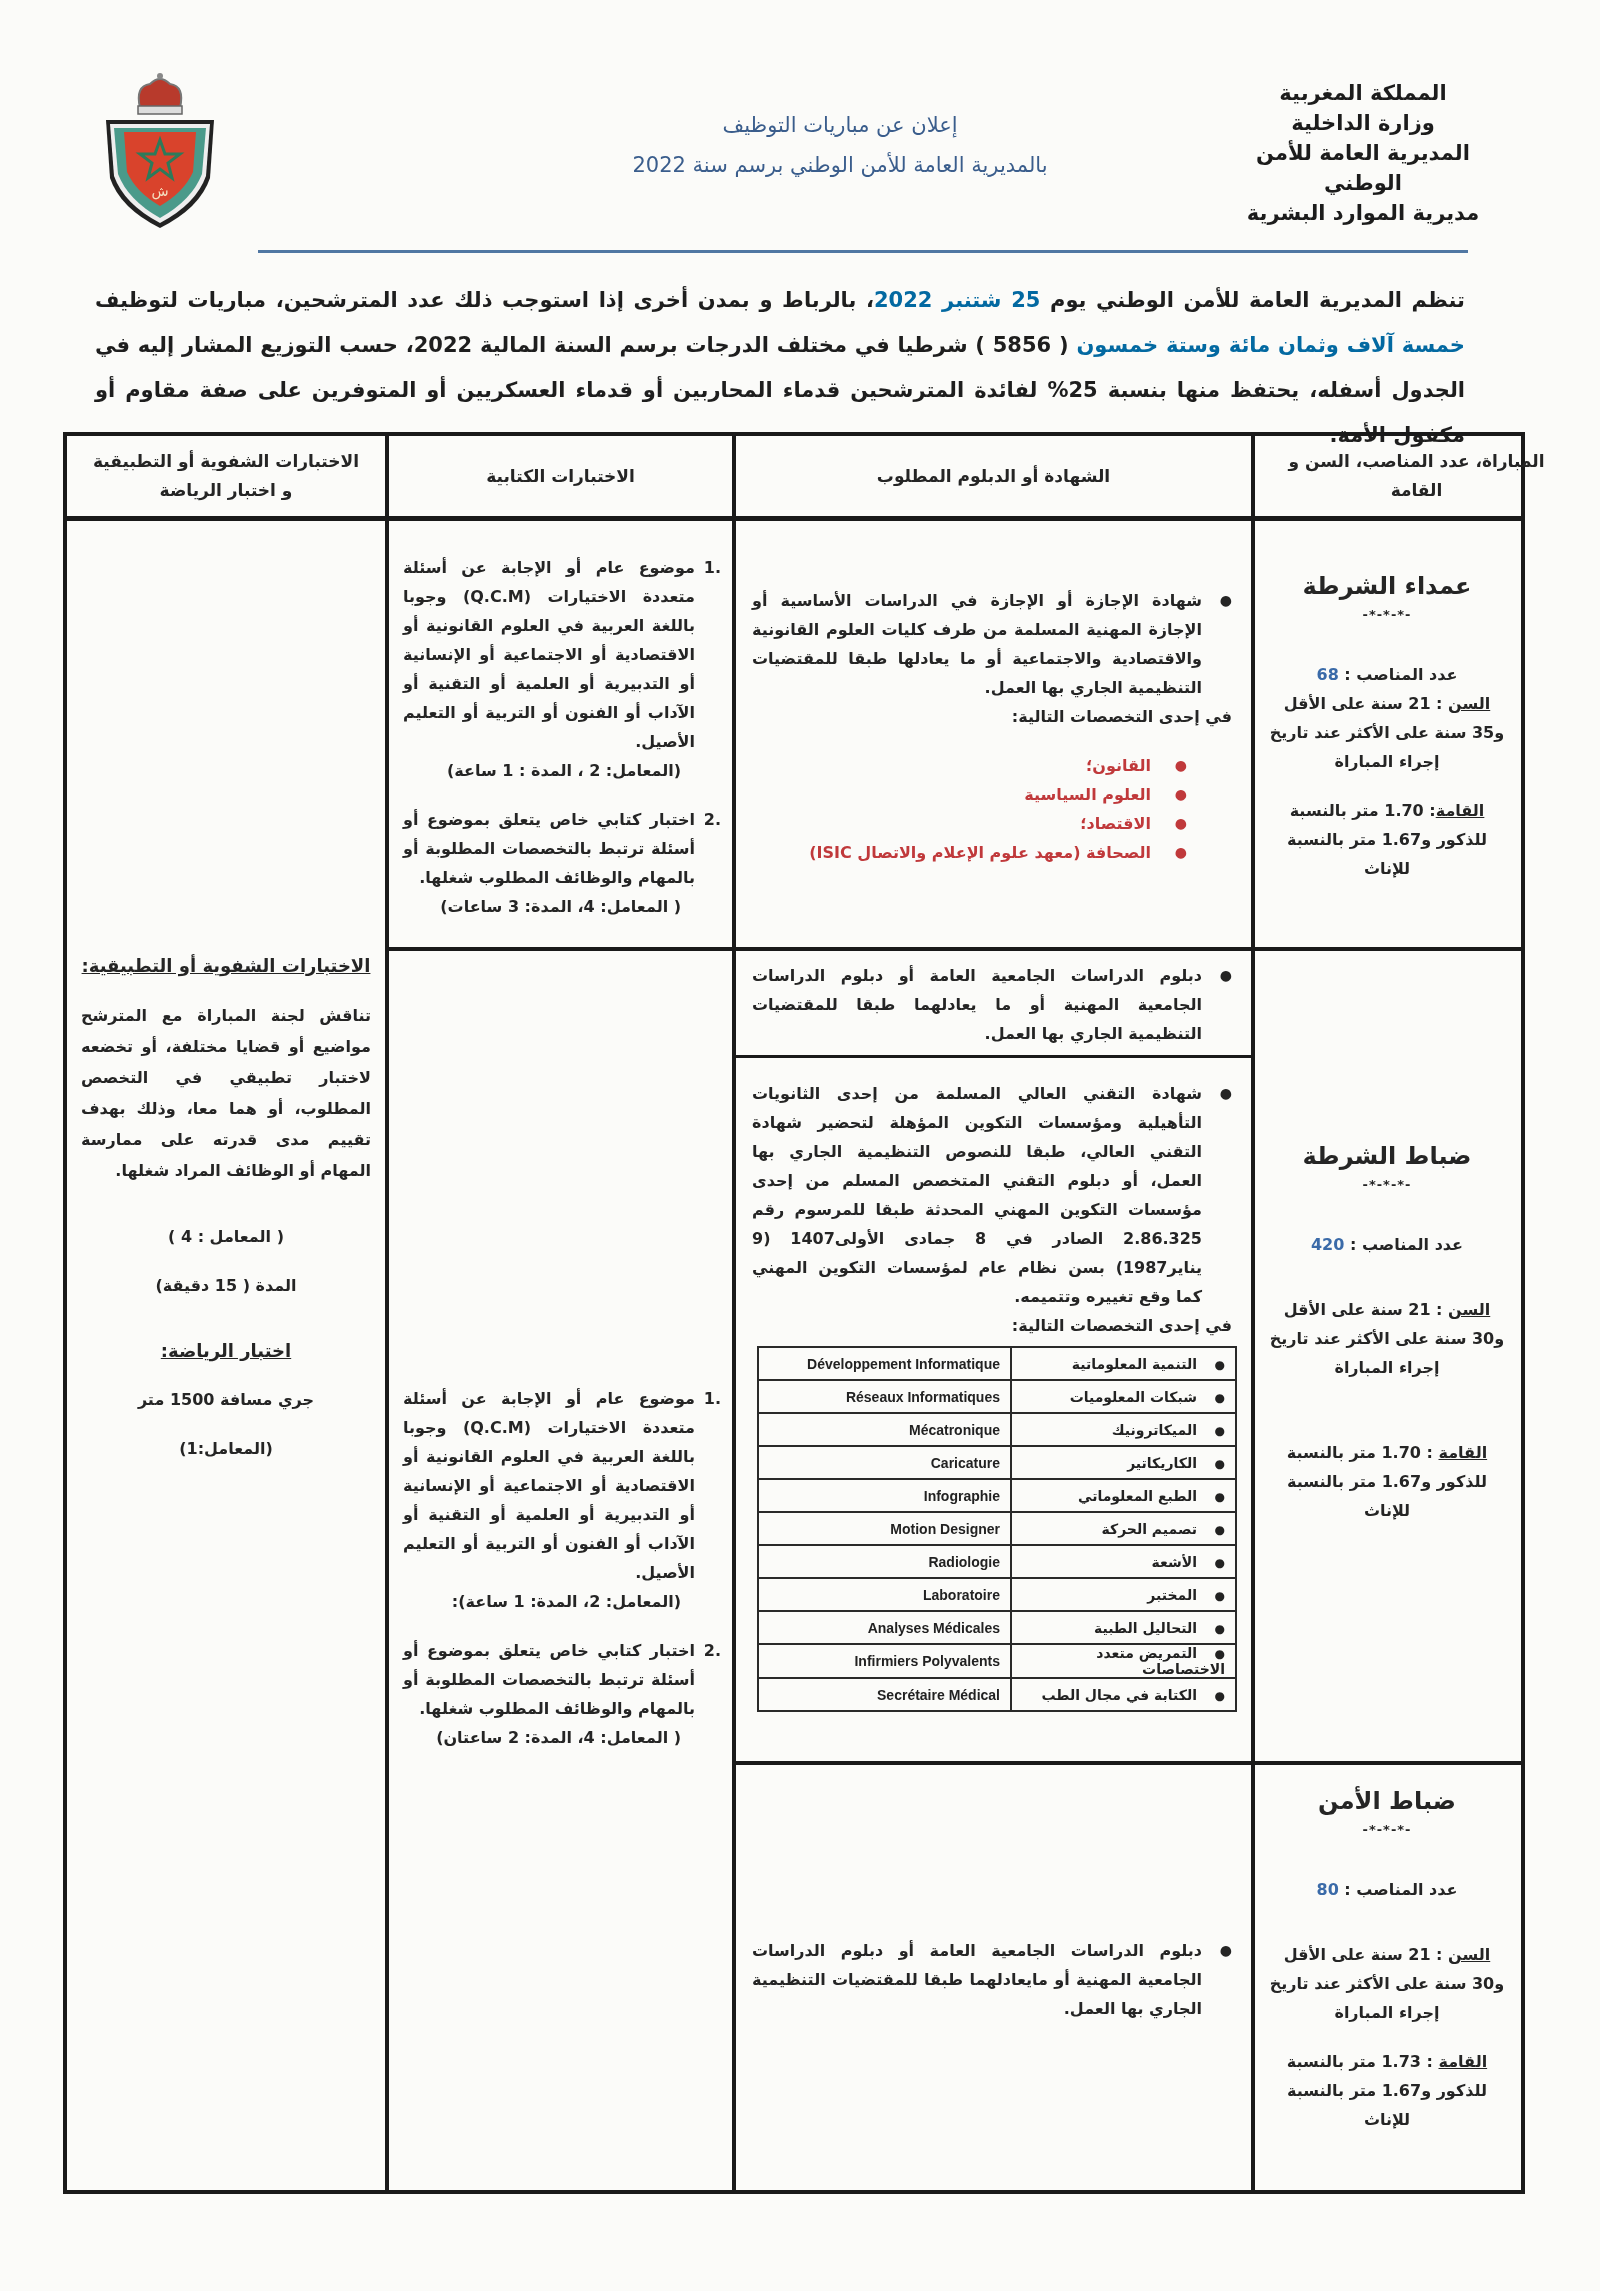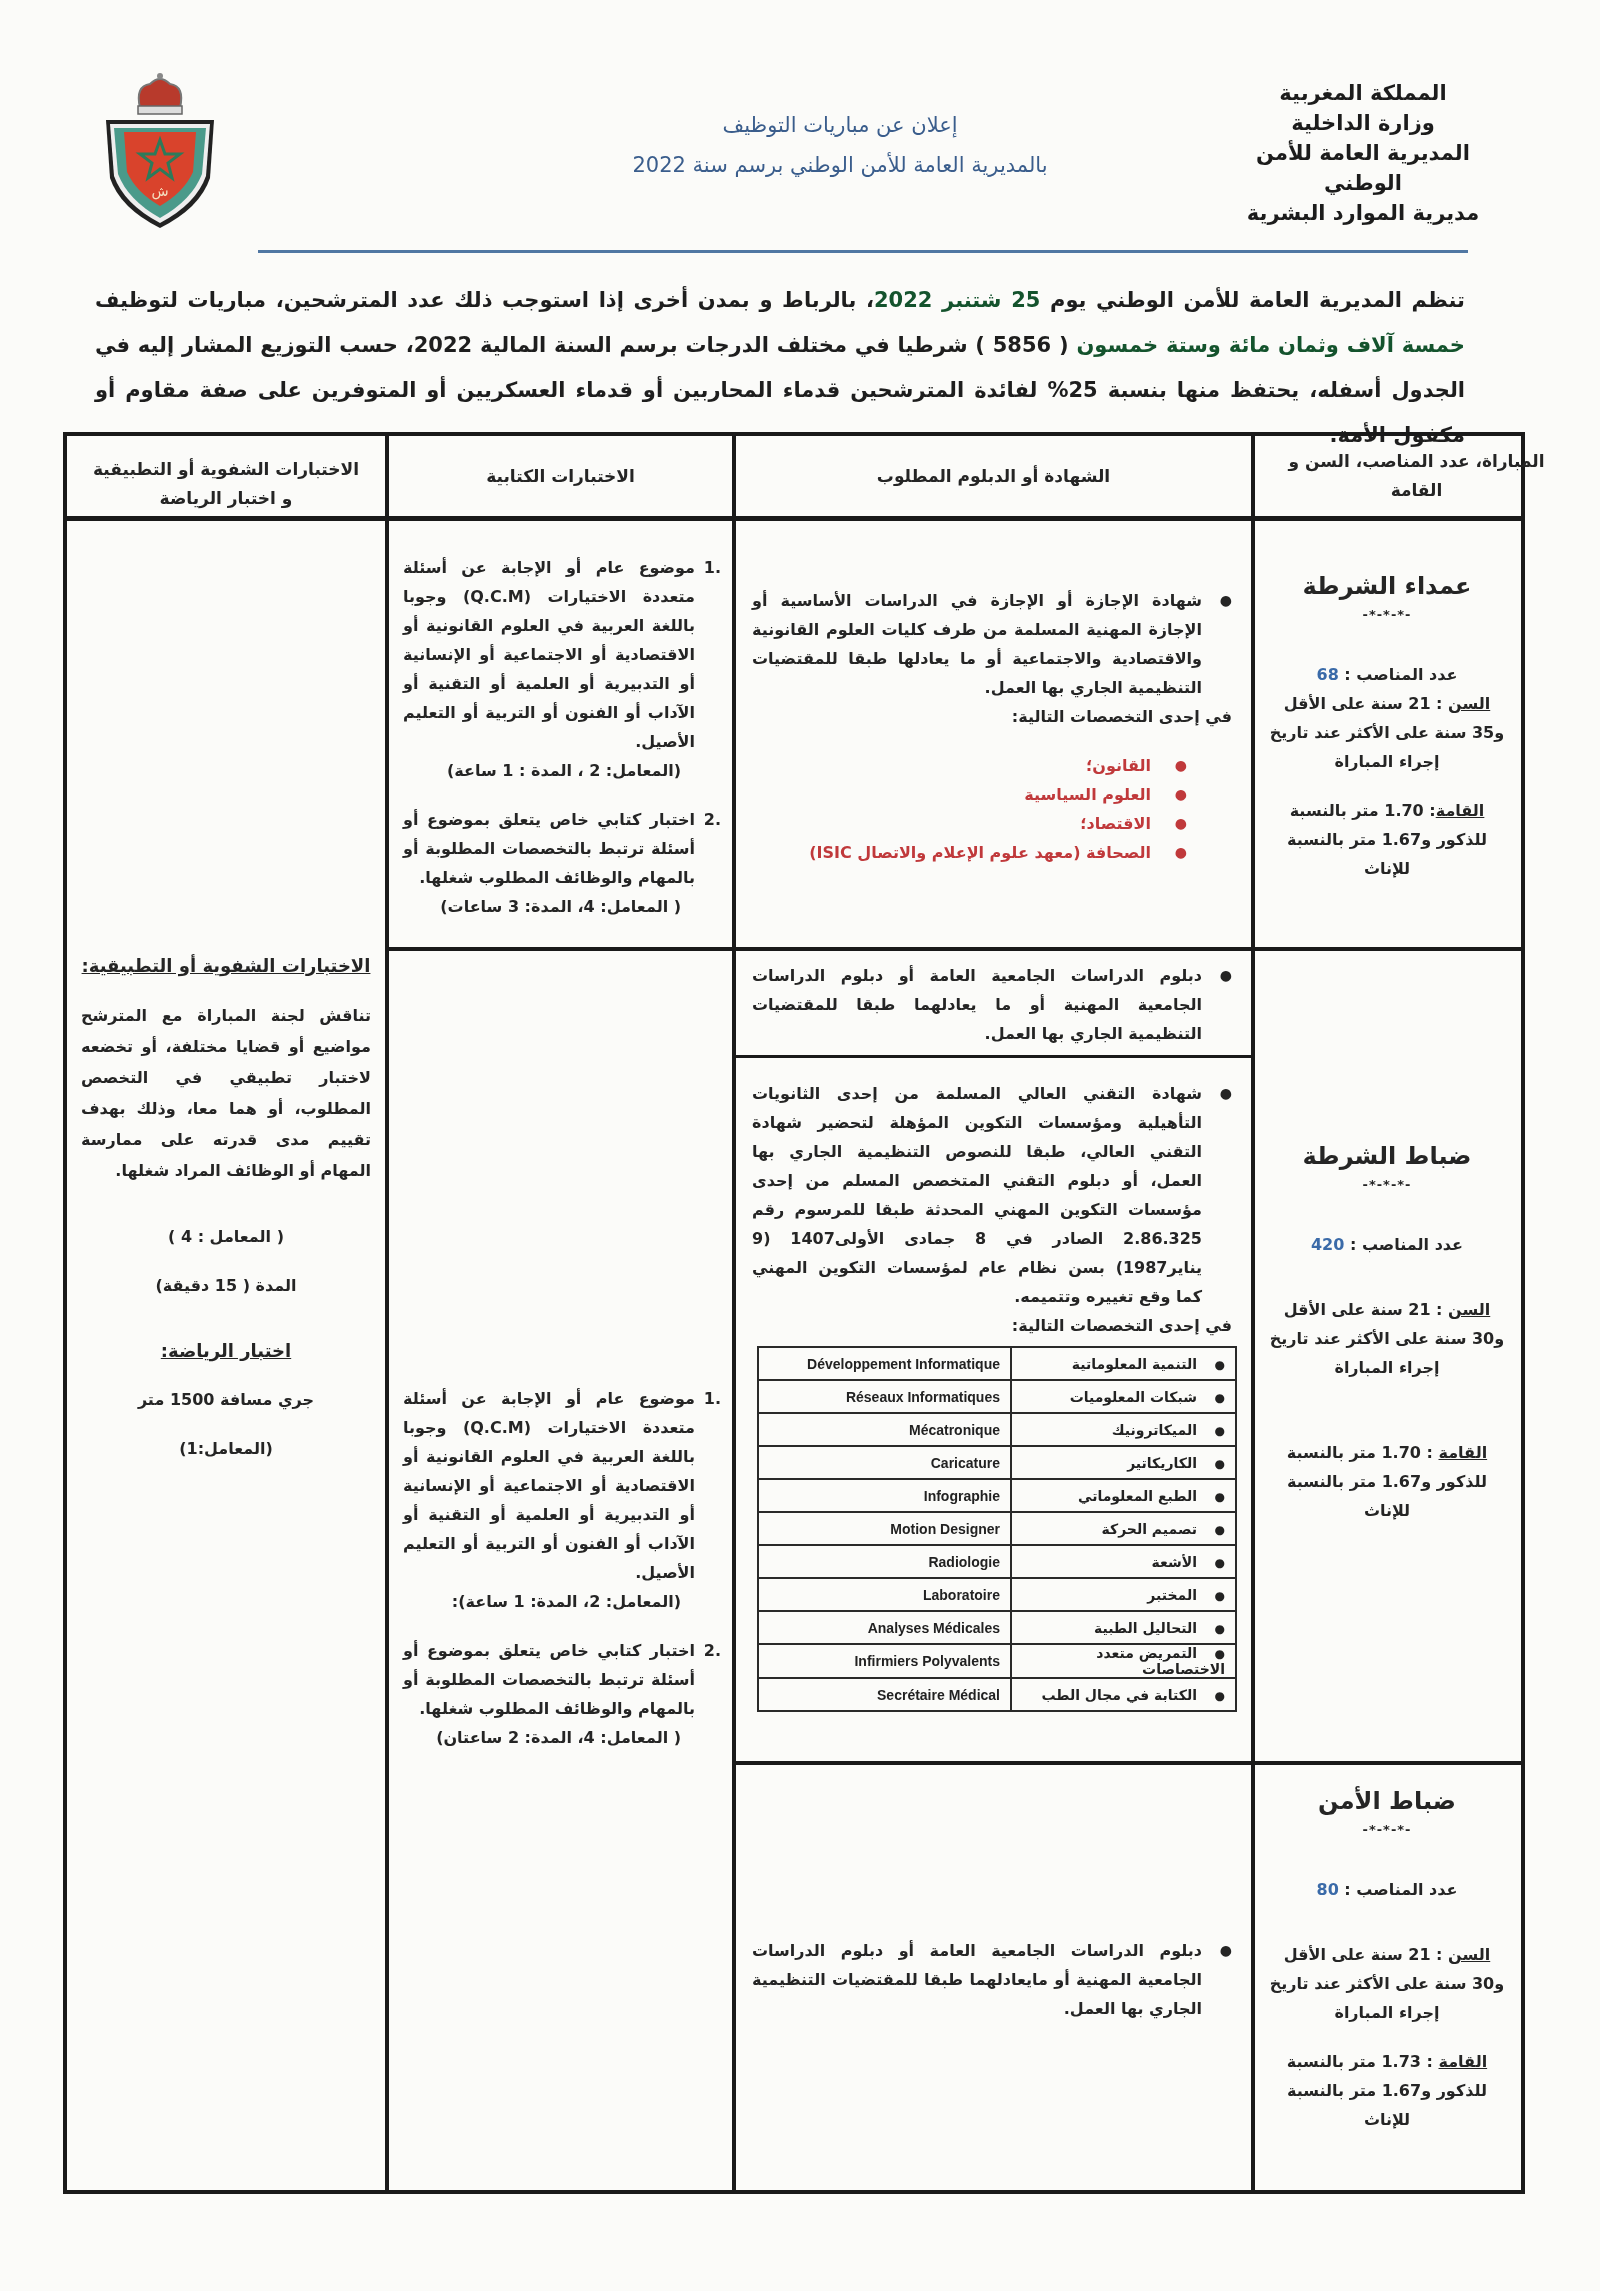--- a/index.html
+++ b/index.html
@@ -13,21 +13,21 @@
   .announce { position: absolute; left: 520px; top: 105px; width: 640px; text-align: center; direction: rtl; color: #3a5d8c; }
   .announce .l1 { font-size: 21px; line-height: 40px; }
   .announce .l2 { font-size: 21px; line-height: 40px; }
   .header-rule { position: absolute; left: 258px; top: 250px; width: 1210px; height: 3px; background: #5077a3; }
 
   .emblem { position: absolute; left: 100px; top: 68px; width: 120px; height: 165px; }
 
   
   .intro { position: absolute; left: 95px; top: 278px; width: 1370px; direction: rtl; text-align: justify;
     font-size: 21px; line-height: 45px; font-weight: bold; color: #1e1e1e; }
-  .intro .hl { color: #14532d; }
+  .intro .hl { color: #0369a1; }
 
   
   .grid { position: absolute; left: 63px; top: 432px; width: 1462px; height: 1762px; border: 4px solid #1a1a1a; }
   .vline, .hline { position: absolute; background: #1a1a1a; }
   .cell { position: absolute; direction: rtl; font-size: 16px; line-height: 29px; font-weight: bold; color: #252525; }
   .th { display: flex; align-items: center; justify-content: center; text-align: center; font-size: 17px; line-height: 29px; }
 
   .center { text-align: center; }
   .title { font-size: 24px; line-height: 40px; font-weight: bold; }
   .stars { font-size: 13px; line-height: 18px; letter-spacing: 1px; }
@@ -100,21 +100,21 @@
     <div class="hline" style="left:0; top:80px; width:1454px; height:5px;"></div>
 
     <div class="hline" style="left:669px; top:511px; width:785px; height:4px;"></div>
     <div class="hline" style="left:322px; top:511px; width:343px; height:4px;"></div>
     <div class="hline" style="left:669px; top:619px; width:515px; height:3px;"></div>
     <div class="hline" style="left:669px; top:1325px; width:785px; height:4px;"></div>
 
     <div class="cell th" style="left:1188px; top:0; width:316px; height:80px;padding-left:7px;">المباراة، عدد المناصب، السن و القامة</div>
     <div class="cell th" style="left:669px; top:0; width:515px; height:80px;">الشهادة أو الدبلوم المطلوب</div>
     <div class="cell th" style="left:322px; top:0; width:343px; height:80px;">الاختبارات الكتابية</div>
-    <div class="cell th" style="left:0; top:8px; width:318px; height:80px; padding:0 20px;">الاختبارات الشفوية أو التطبيقية و اختبار الرياضة</div>
+    <div class="cell th" style="left:0; top:0; width:318px; height:80px; padding:0 20px;">الاختبارات الشفوية أو التطبيقية و اختبار الرياضة</div>
 
     <div class="cell center" style="left:1200px; top:130px; width:240px;">
       <div class="title">عمداء الشرطة</div>
       <div class="stars">-*-*-*-</div>
       <div class="gap-l"></div>
       <div><span>عدد المناصب : </span><span class="blue">68</span></div>
       <div><span class="u">السن</span><span> : 21 سنة على الأقل و35 سنة على الأكثر عند تاريخ إجراء المباراة</span></div>
       <div class="gap"></div>
       <div><span class="u">القامة</span><span>: 1.70 متر بالنسبة للذكور و1.67 متر بالنسبة للإناث</span></div>
     </div>

